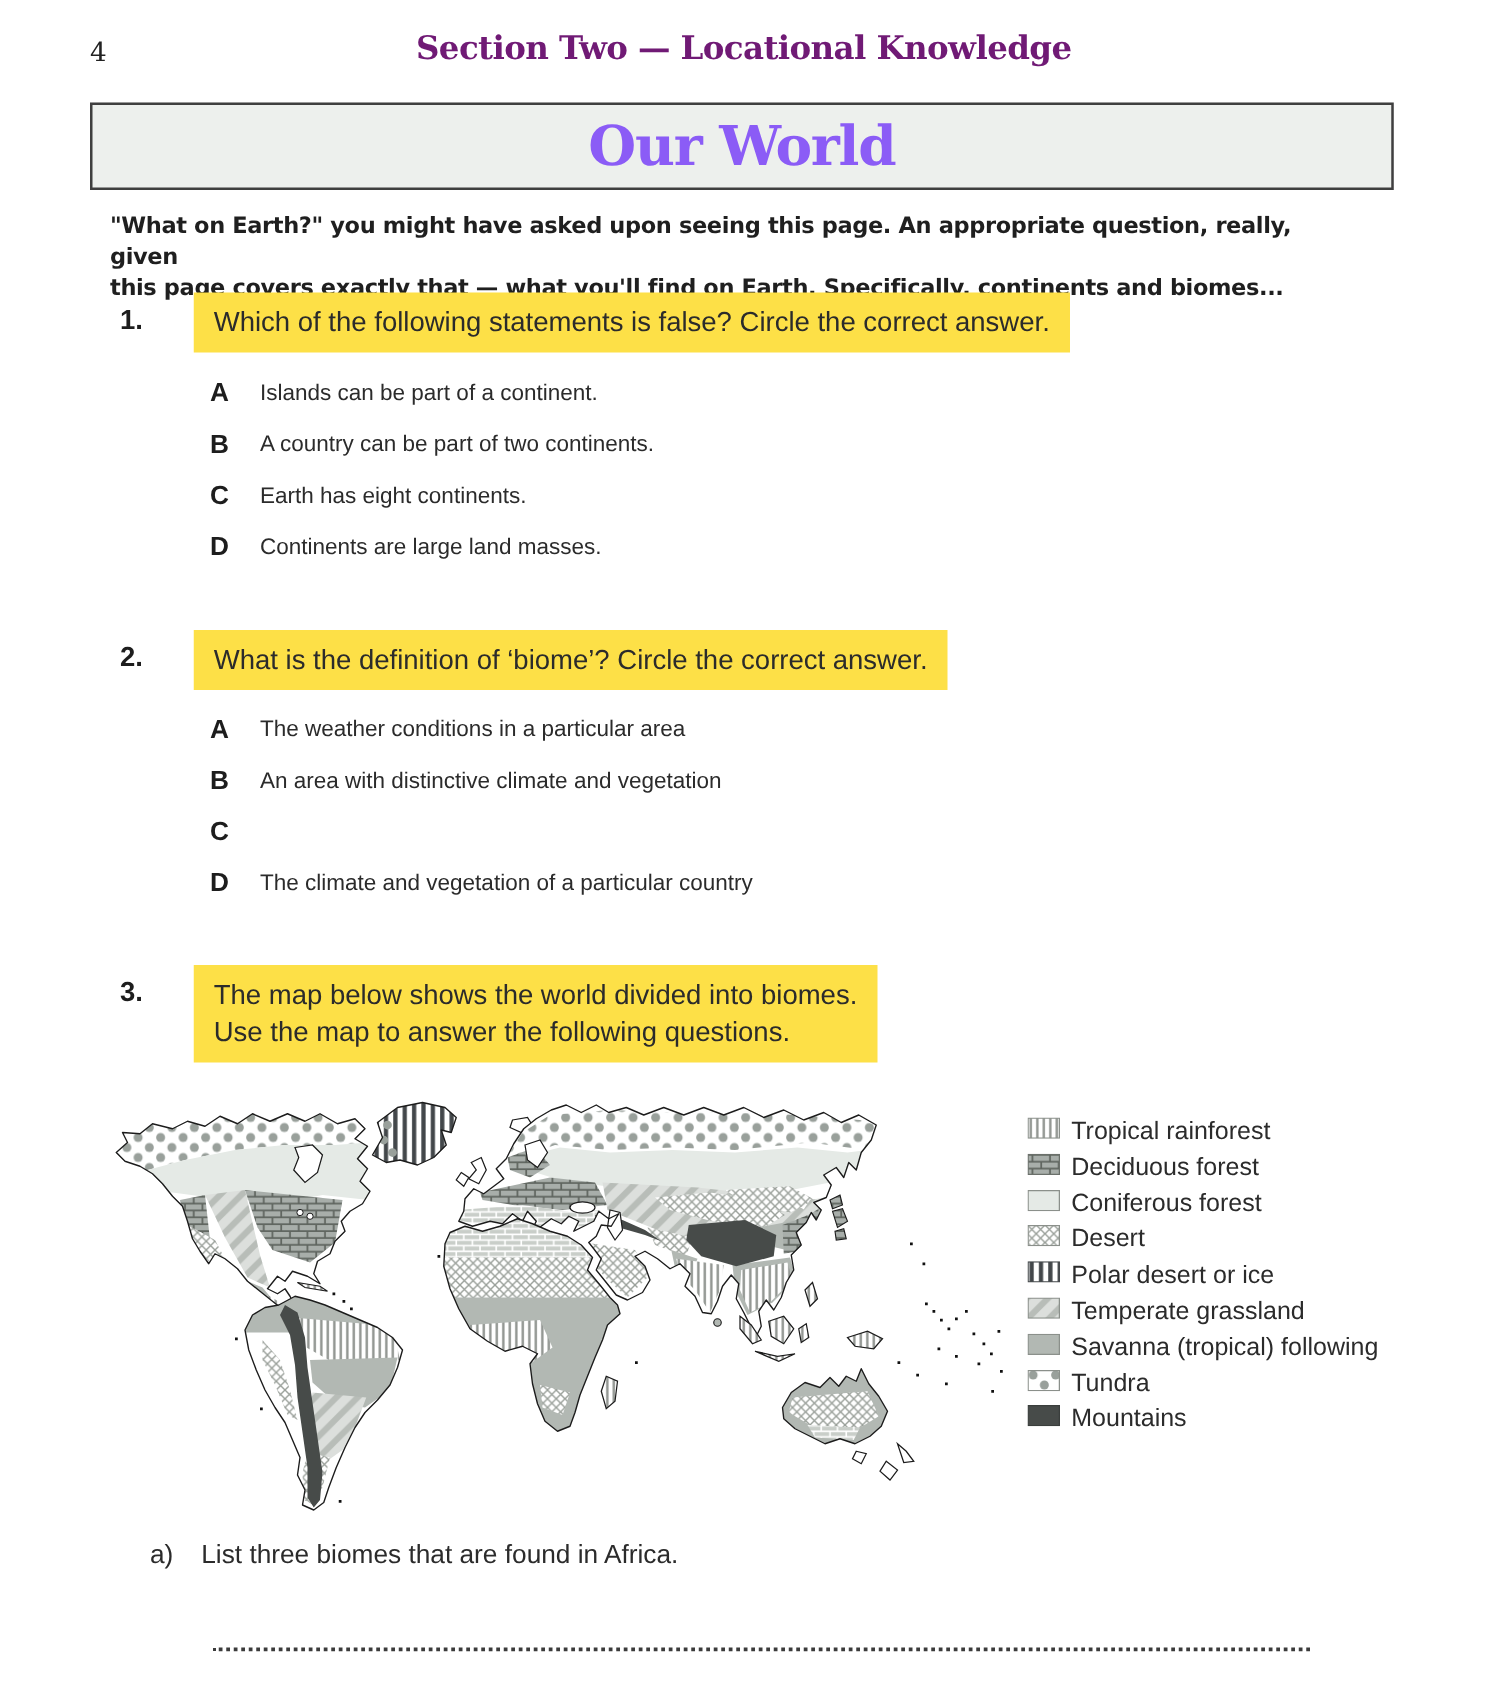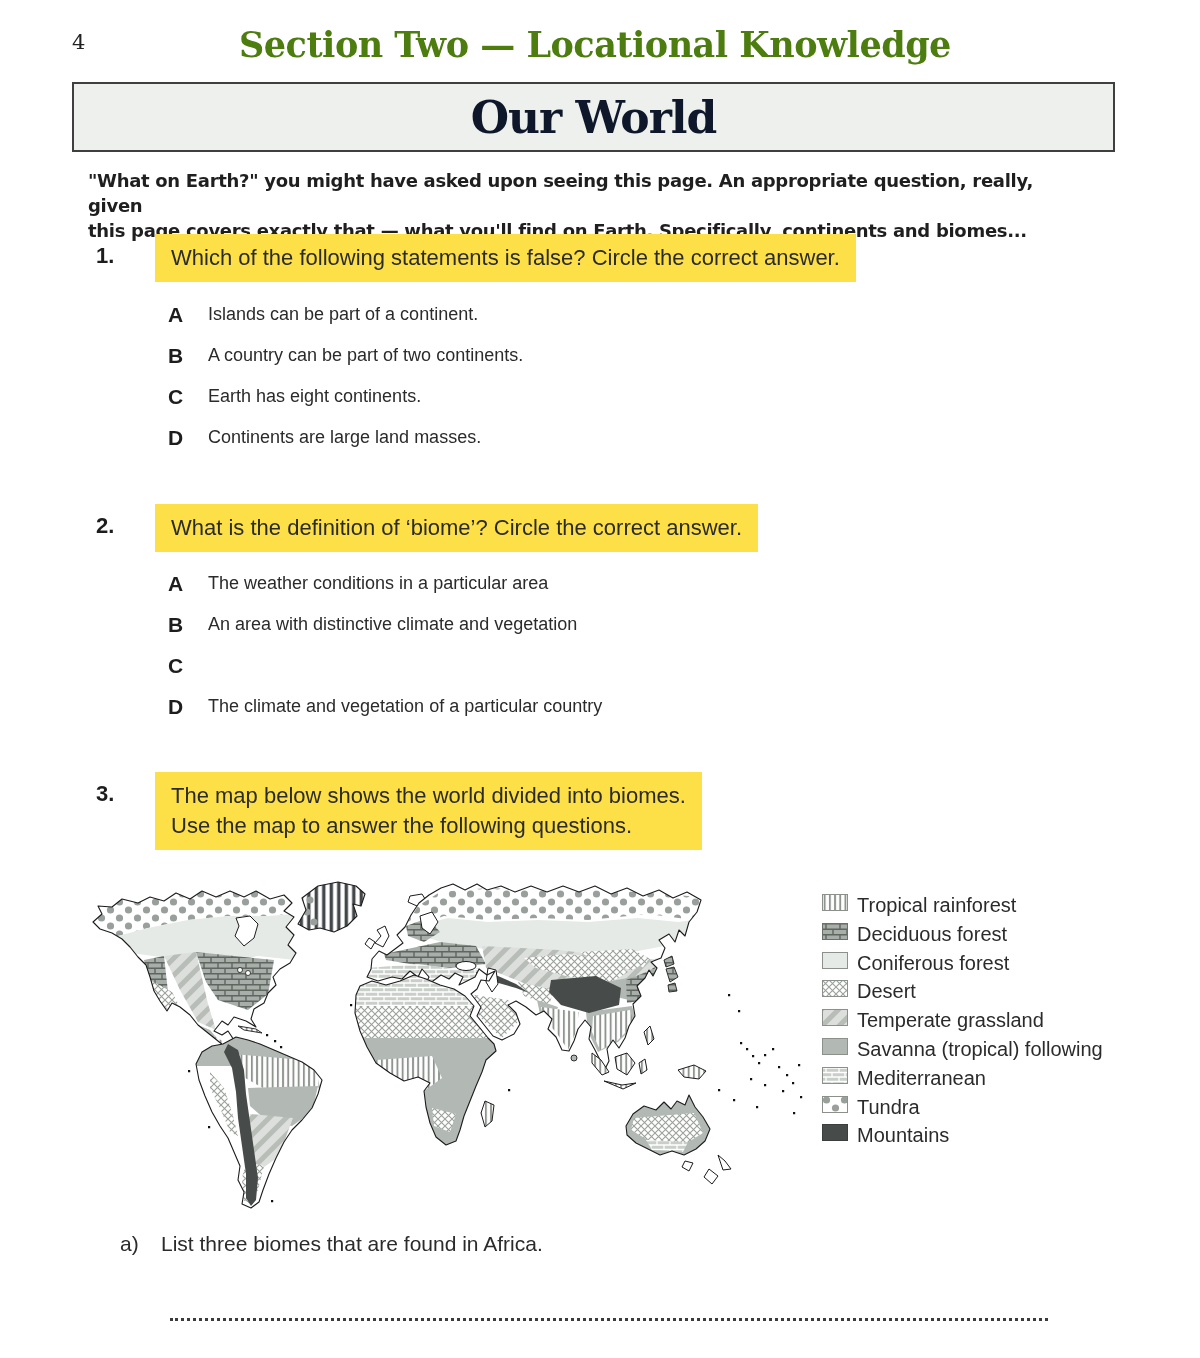--- a/index.html
+++ b/index.html
@@ -1,26 +1,26 @@
 <!DOCTYPE html>
 <html><head>
 <meta charset="utf-8">
 <style>
   html,body{margin:0;padding:0;background:#ffffff;}
   .page{position:relative;width:1200px;height:1358px;background:#fff;overflow:hidden;
         font-family:"Liberation Sans",sans-serif;color:#2d2d2d;}
   .page-number{position:absolute;left:72px;top:30px;font-family:"DejaVu Serif",serif;
         font-size:21px;color:#222;}
   .section-header{position:absolute;left:0;top:24px;width:1190px;text-align:center;
-        font-family:"DejaVu Serif",serif;font-weight:bold;font-size:35px;color:#4d7c0f;
+        font-family:"DejaVu Serif",serif;font-weight:bold;font-size:26px;color:#701a75;
         letter-spacing:-0.5px;}
   .title-box{position:absolute;left:72px;top:82px;width:1039px;height:66px;
         background:#edf0ed;border:2px solid #3f3f3f;display:flex;align-items:center;justify-content:center;}
   .title-box h1{margin:0;font-family:"DejaVu Serif",serif;font-weight:bold;font-size:44px;
-        color:#0f172a;letter-spacing:-1px;}
+        color:#8b5cf6;letter-spacing:-1px;}
   .intro{position:absolute;left:88px;top:168px;width:1000px;
         font-family:"DejaVu Sans",sans-serif;font-weight:bold;font-size:18px;
         line-height:25px;color:#1f1f1f;letter-spacing:-0.3px;}
   .question{position:absolute;left:96px;display:flex;align-items:flex-start;}
   .q-number{width:59px;font-weight:bold;font-size:22px;color:#1d1d1d;padding-top:9px;}
   .q-highlight{background:#fde047;padding:9px 16px;font-size:22px;color:#2b2b2b;line-height:30px;}
   .options{position:absolute;left:168px;}
   .option-row{display:flex;height:41px;align-items:center;}
   .opt-letter{width:40px;font-weight:bold;font-size:21px;color:#1d1d1d;}
   .opt-text{font-size:18px;color:#2b2b2b;}
@@ -298,35 +298,35 @@
       <span class="legend-label">Coniferous forest</span>
     </div>
     <div class="legend-row">
       <svg width="26" height="17">
           <rect x="0.5" y="0.5" width="25" height="16" fill="url(#pat-desert)" stroke="#8b908b"></rect>
         </svg>
       <span class="legend-label">Desert</span>
     </div>
     <div class="legend-row">
       <svg width="26" height="17">
+          <rect x="0.5" y="0.5" width="25" height="16" fill="url(#pat-polar)" stroke="#43474a"></rect>
+        </svg>
+      <span class="legend-label">Polar desert or ice</span>
+    </div>
+    <div class="legend-row">
+      <svg width="26" height="17">
           <rect x="0.5" y="0.5" width="25" height="16" fill="url(#pat-tgrass)" stroke="#8b908b"></rect>
         </svg>
       <span class="legend-label">Temperate grassland</span>
     </div>
     <div class="legend-row">
       <svg width="26" height="17">
           <rect x="0.5" y="0.5" width="25" height="16" fill="#b2b8b3" stroke="#8b908b"></rect>
         </svg>
       <span class="legend-label">Savanna (tropical) following</span>
-    </div>
-    <div class="legend-row">
-      <svg width="26" height="17">
-          <rect x="0.5" y="0.5" width="25" height="16" fill="url(#pat-medit)" stroke="#8b908b"></rect>
-        </svg>
-      <span class="legend-label">Mediterranean</span>
     </div>
     <div class="legend-row">
       <svg width="26" height="17">
           <rect x="0.5" y="0.5" width="25" height="16" fill="url(#pat-tundra)" stroke="#8b908b"></rect>
         </svg>
       <span class="legend-label">Tundra</span>
     </div>
     <div class="legend-row">
       <svg width="26" height="17">
           <rect x="0.5" y="0.5" width="25" height="16" fill="#474b49" stroke="#3a3e3c"></rect>

